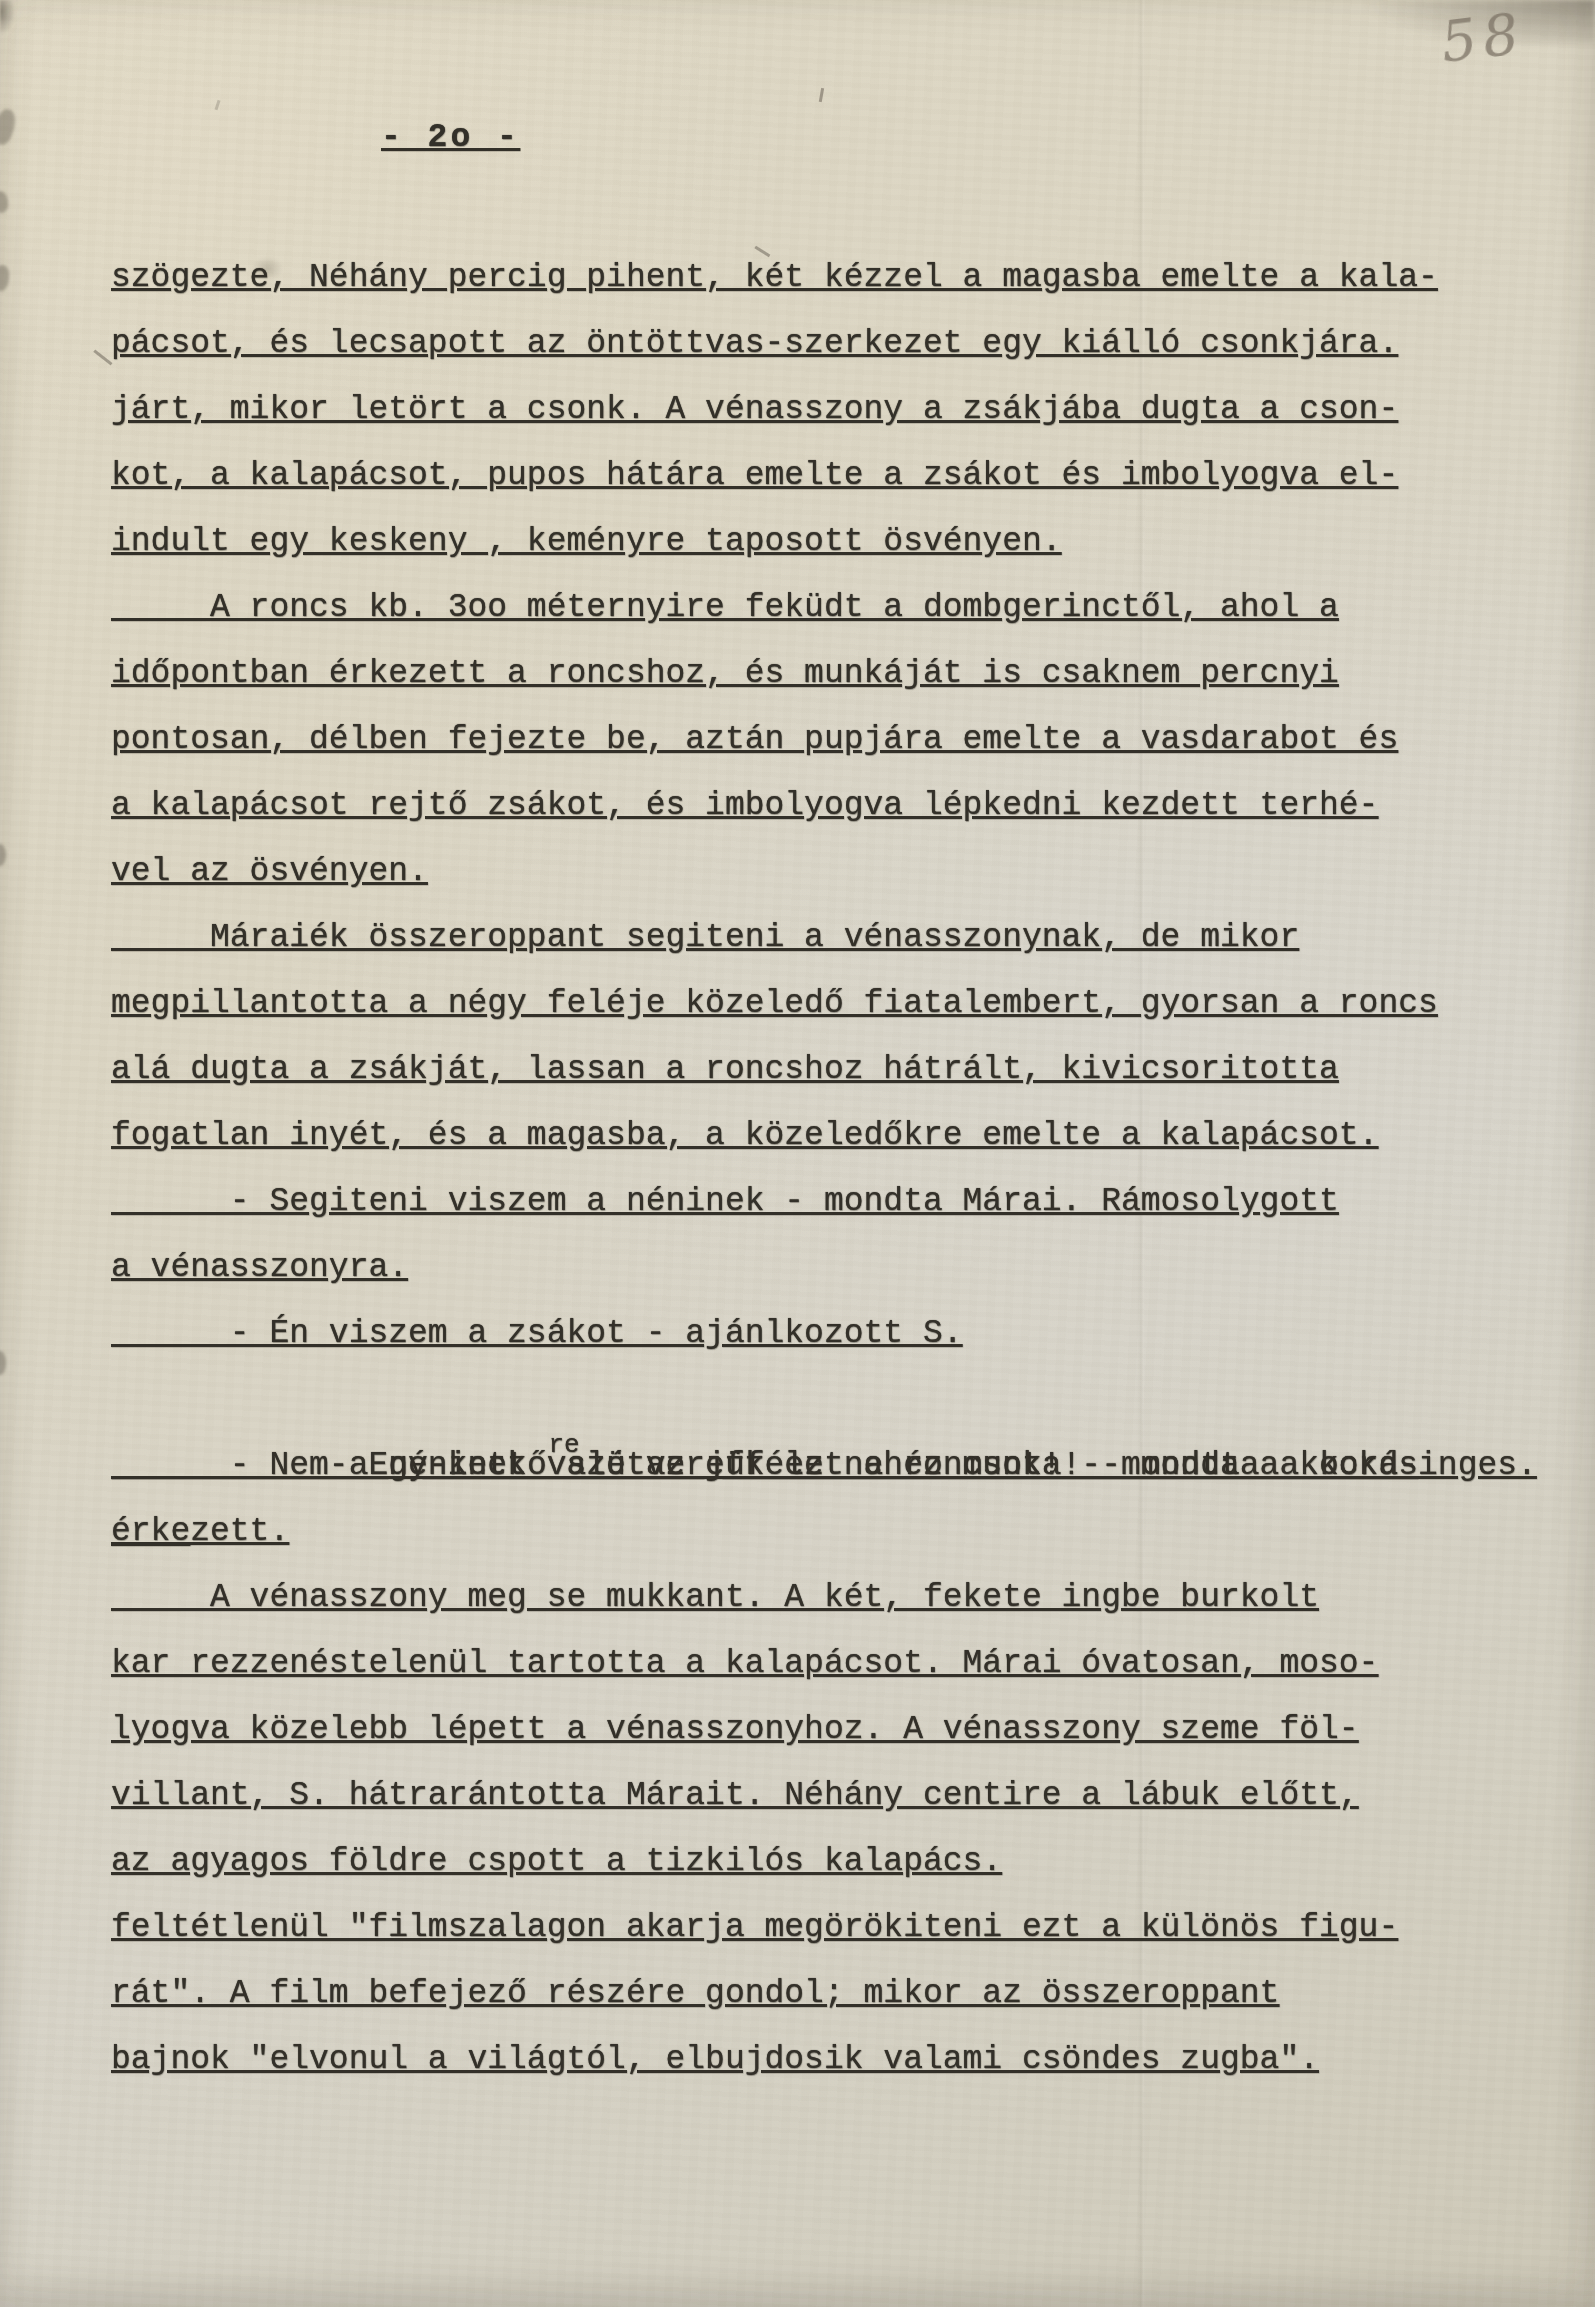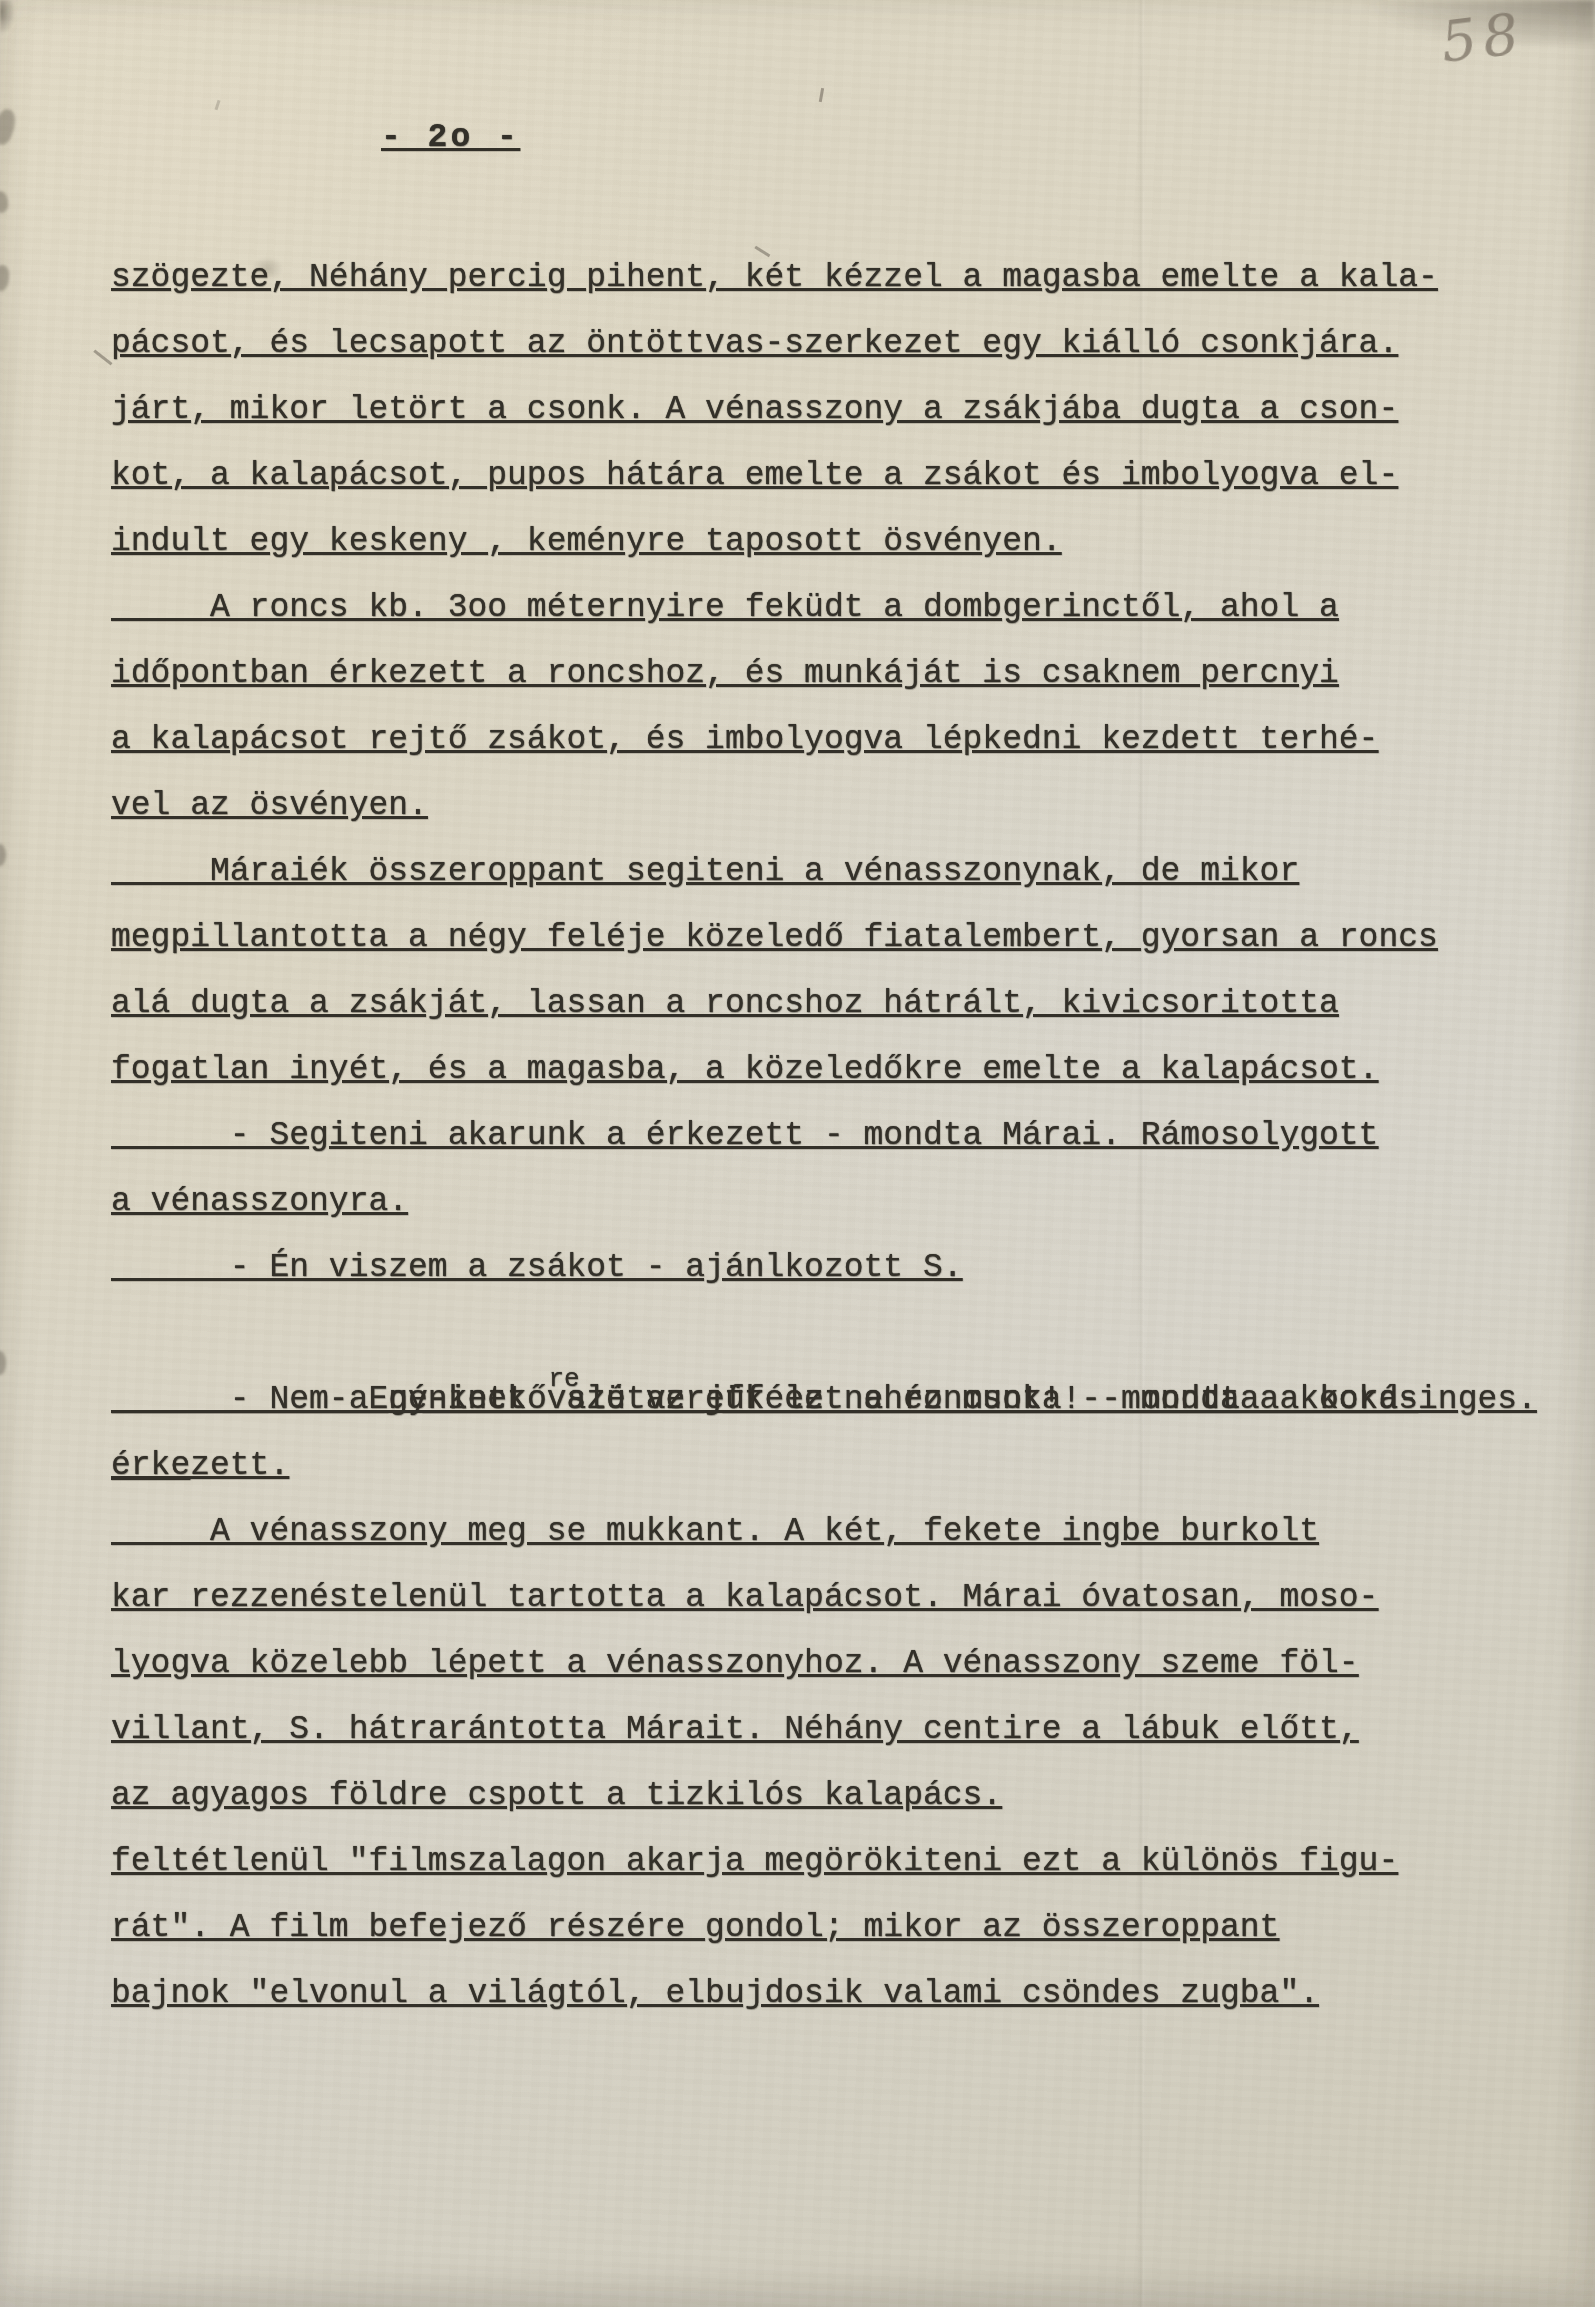--- a/index.html
+++ b/index.html
@@ -137,27 +137,28 @@
   <div class="typewriter page-number">- 2o -</div>
 
   <div class="typewriter text-block">
     <div class="line">szögezte, Néhány percig pihent, két kézzel a magasba emelte a kala-</div>
     <div class="line">pácsot, és lecsapott az öntöttvas-szerkezet egy kiálló csonkjára.</div>
     <div class="line">járt, mikor letört a csonk. A vénasszony a zsákjába dugta a cson-</div>
     <div class="line">kot, a kalapácsot, pupos hátára emelte a zsákot és imbolyogva el-</div>
     <div class="line">indult egy keskeny , keményre taposott ösvényen.</div>
     <div class="line">     A roncs kb. 3oo méternyire feküdt a dombgerinctől, ahol a</div>
     <div class="line">időpontban érkezett a roncshoz, és munkáját is csaknem percnyi</div>
+    <div class="line">pontosan, délben fejezte be, aztán pupjára emelte a vasdarabot és</div>
     <div class="line">a kalapácsot rejtő zsákot, és imbolyogva lépkedni kezdett terhé-</div>
     <div class="line">vel az ösvényen.</div>
     <div class="line">     Máraiék összeroppant segiteni a vénasszonynak, de mikor</div>
     <div class="line">megpillantotta a négy feléje közeledő fiatalembert, gyorsan a roncs</div>
     <div class="line">alá dugta a zsákját, lassan a roncshoz hátrált, kivicsoritotta</div>
     <div class="line">fogatlan inyét, és a magasba, a közeledőkre emelte a kalapácsot.</div>
-    <div class="line">      - Segiteni akarunk a érkezett - mondta Márai. Rámosolygott</div>
+    <div class="line">      - Segiteni viszem a néninek - mondta Márai. Rámosolygott</div>
     <div class="line">a vénasszonyra.</div>
     <div class="line">      - Én viszem a zsákot - ajánlkozott S.</div>
     <div class="line">
       <span>     - Egy-kettő</span><span class="sup-insert">re</span><span> szétverjük ezt a roncsot! - mondta a kockásinges.</span>
     </div>
     <div class="line">      - Nem a néninek valü az efféle nehéz munka! - mondta a kord-</div>
     <div class="line">érkezett.</div>
     <div class="line">     A vénasszony meg se mukkant. A két, fekete ingbe burkolt</div>
     <div class="line">kar rezzenéstelenül tartotta a kalapácsot. Márai óvatosan, moso-</div>
     <div class="line">lyogva közelebb lépett a vénasszonyhoz. A vénasszony szeme föl-</div>

